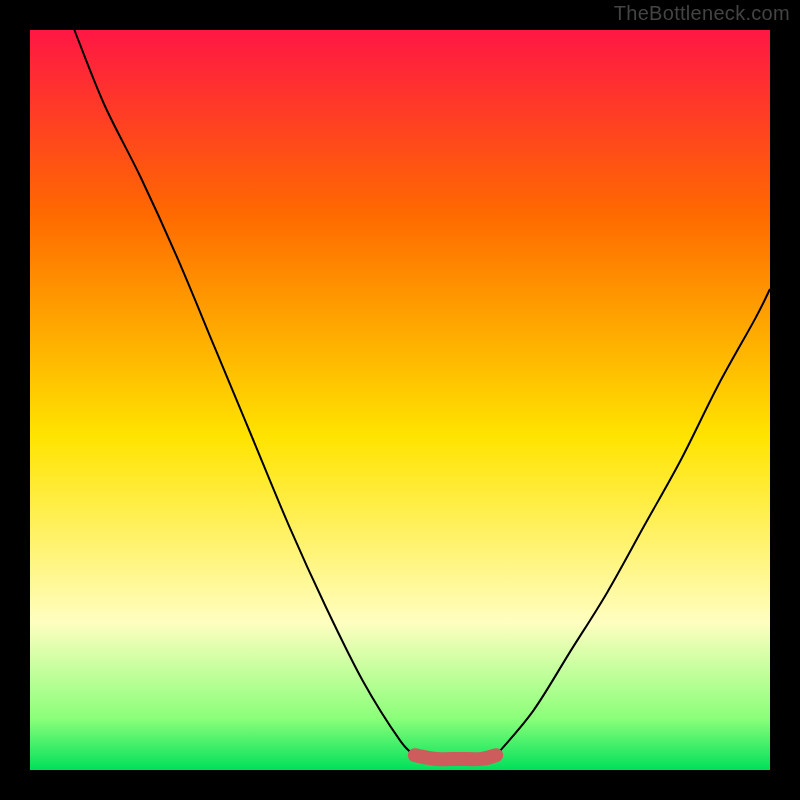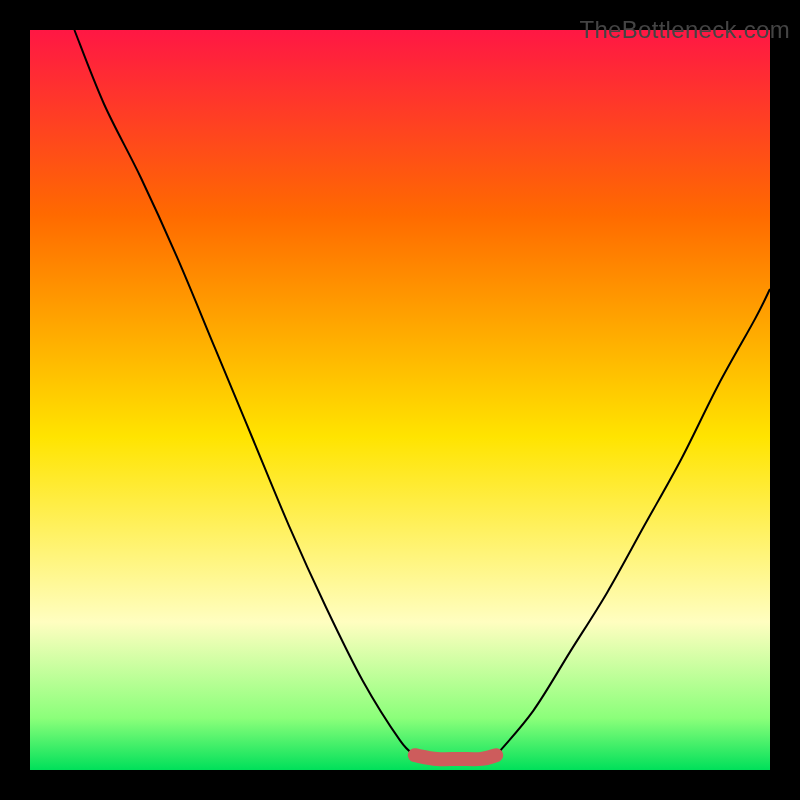--- a/index.html
+++ b/index.html
@@ -12,24 +12,24 @@
     overflow: hidden;
   }
   .frame {
     position: relative;
     width: 800px;
     height: 800px;
     background: #000;
   }
   .watermark {
     position: absolute;
-    top: 16px;
+    top: 2px;
     right: 10px;
     color: #444;
-    font-size: 24px;
+    font-size: 20px;
     font-weight: 500;
     letter-spacing: 0.3px;
     z-index: 50;
     user-select: none;
     margin-left: 44px;
   }
   svg {
     position: absolute;
     top: 0;
     left: 0;

